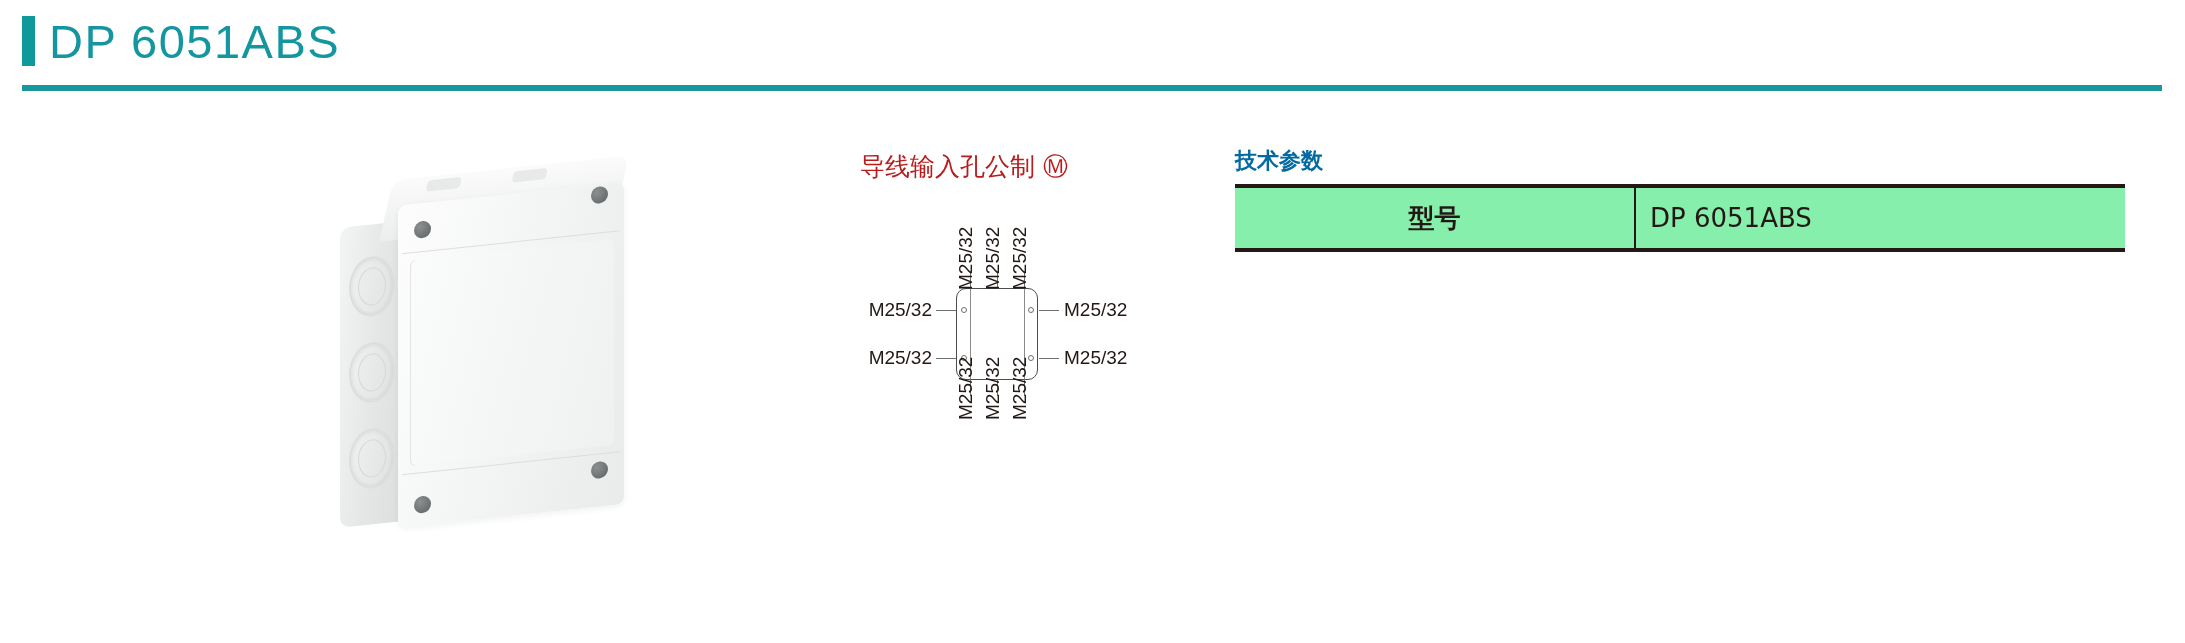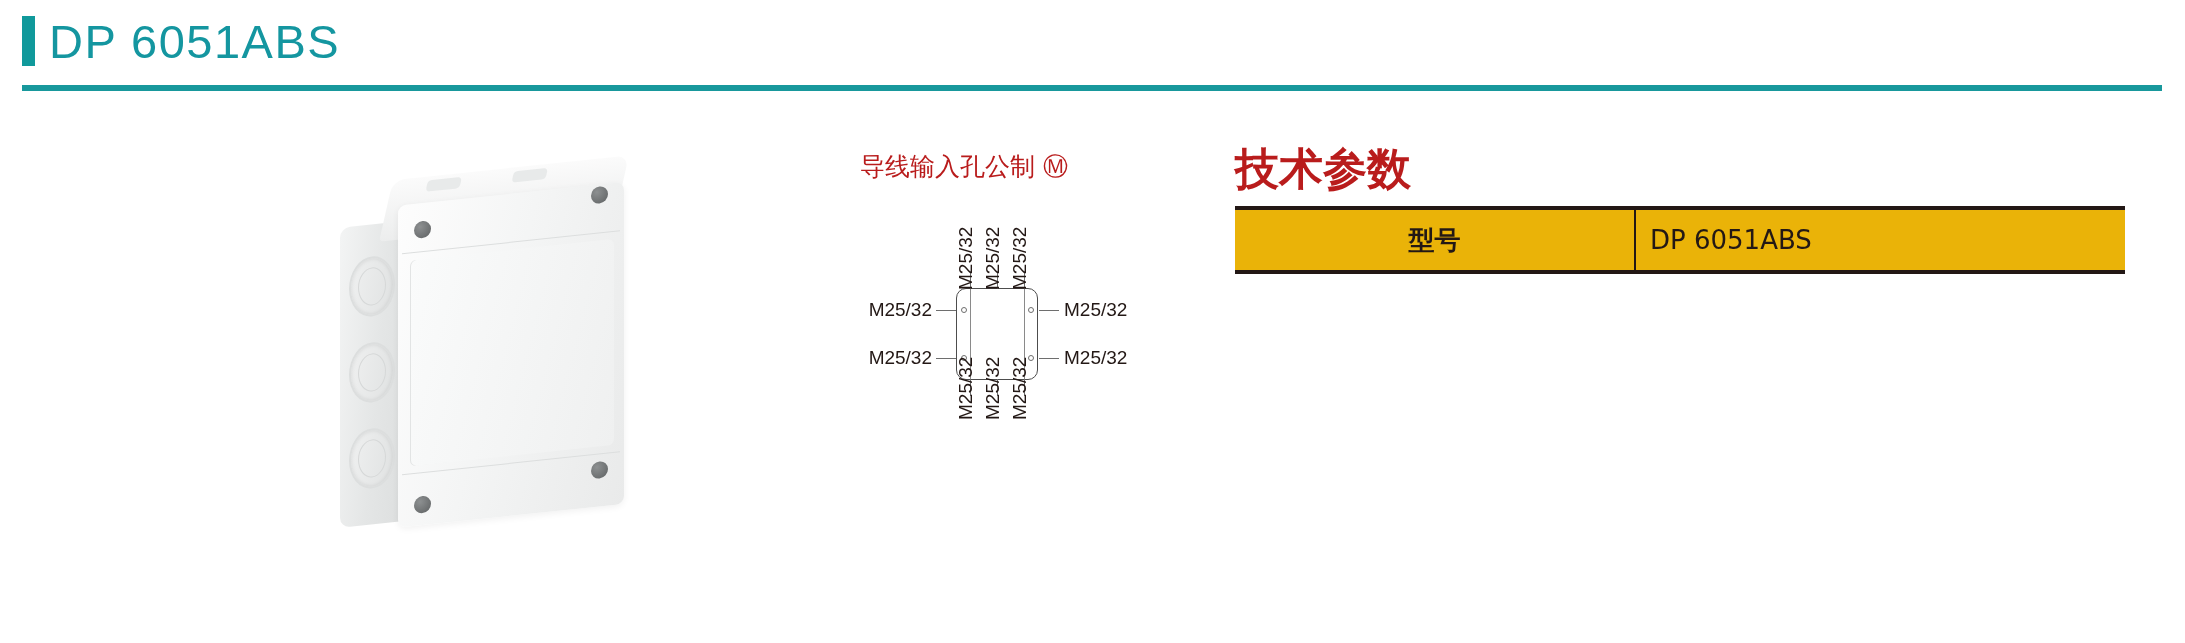--- a/index.html
+++ b/index.html
@@ -223,26 +223,26 @@
     transform: rotate(-90deg);
   }
 
   
   .specs {
     position: absolute;
     left: 1235px; top: 150px;
     width: 900px;
   }
   .specs-title {
-    font-size: 44px;
+    font-size: 22px;
     font-weight: bold;
-    color: #b91c1c;
+    color: #0369a1;
     margin: 0 0 12px 0;
     line-height: 1;
-    font-family: Liberation Mono, monospace;
+    font-family: Liberation Sans, sans-serif;
   }
   table.spec-table {
     border-collapse: collapse;
     width: 890px;
     table-layout: fixed;
     border-top: 4px solid #231815;
     border-bottom: 4px solid #231815;
   }
   table.spec-table td {
     height: 64px;
@@ -256,21 +256,21 @@
     width: 400px;
     text-align: center;
     font-weight: bold;
     border-right: 2px solid #231815;
   }
   td.v {
     text-align: left;
     padding-left: 44px;
     font-weight: normal;
   }
-  tr.shaded td { background: #eab308; }
+  tr.shaded td { background: #86efac; }
   tr.plain  td { background: #ffffff; }
   td.v .sup { font-size: 17px; vertical-align: super; }
 </style>
 </head>
 <body>
 
 <div class="header">
   <div class="title-row">
     <div class="title-bar"></div>
     <div class="page-title">DP 6051ABS</div>

